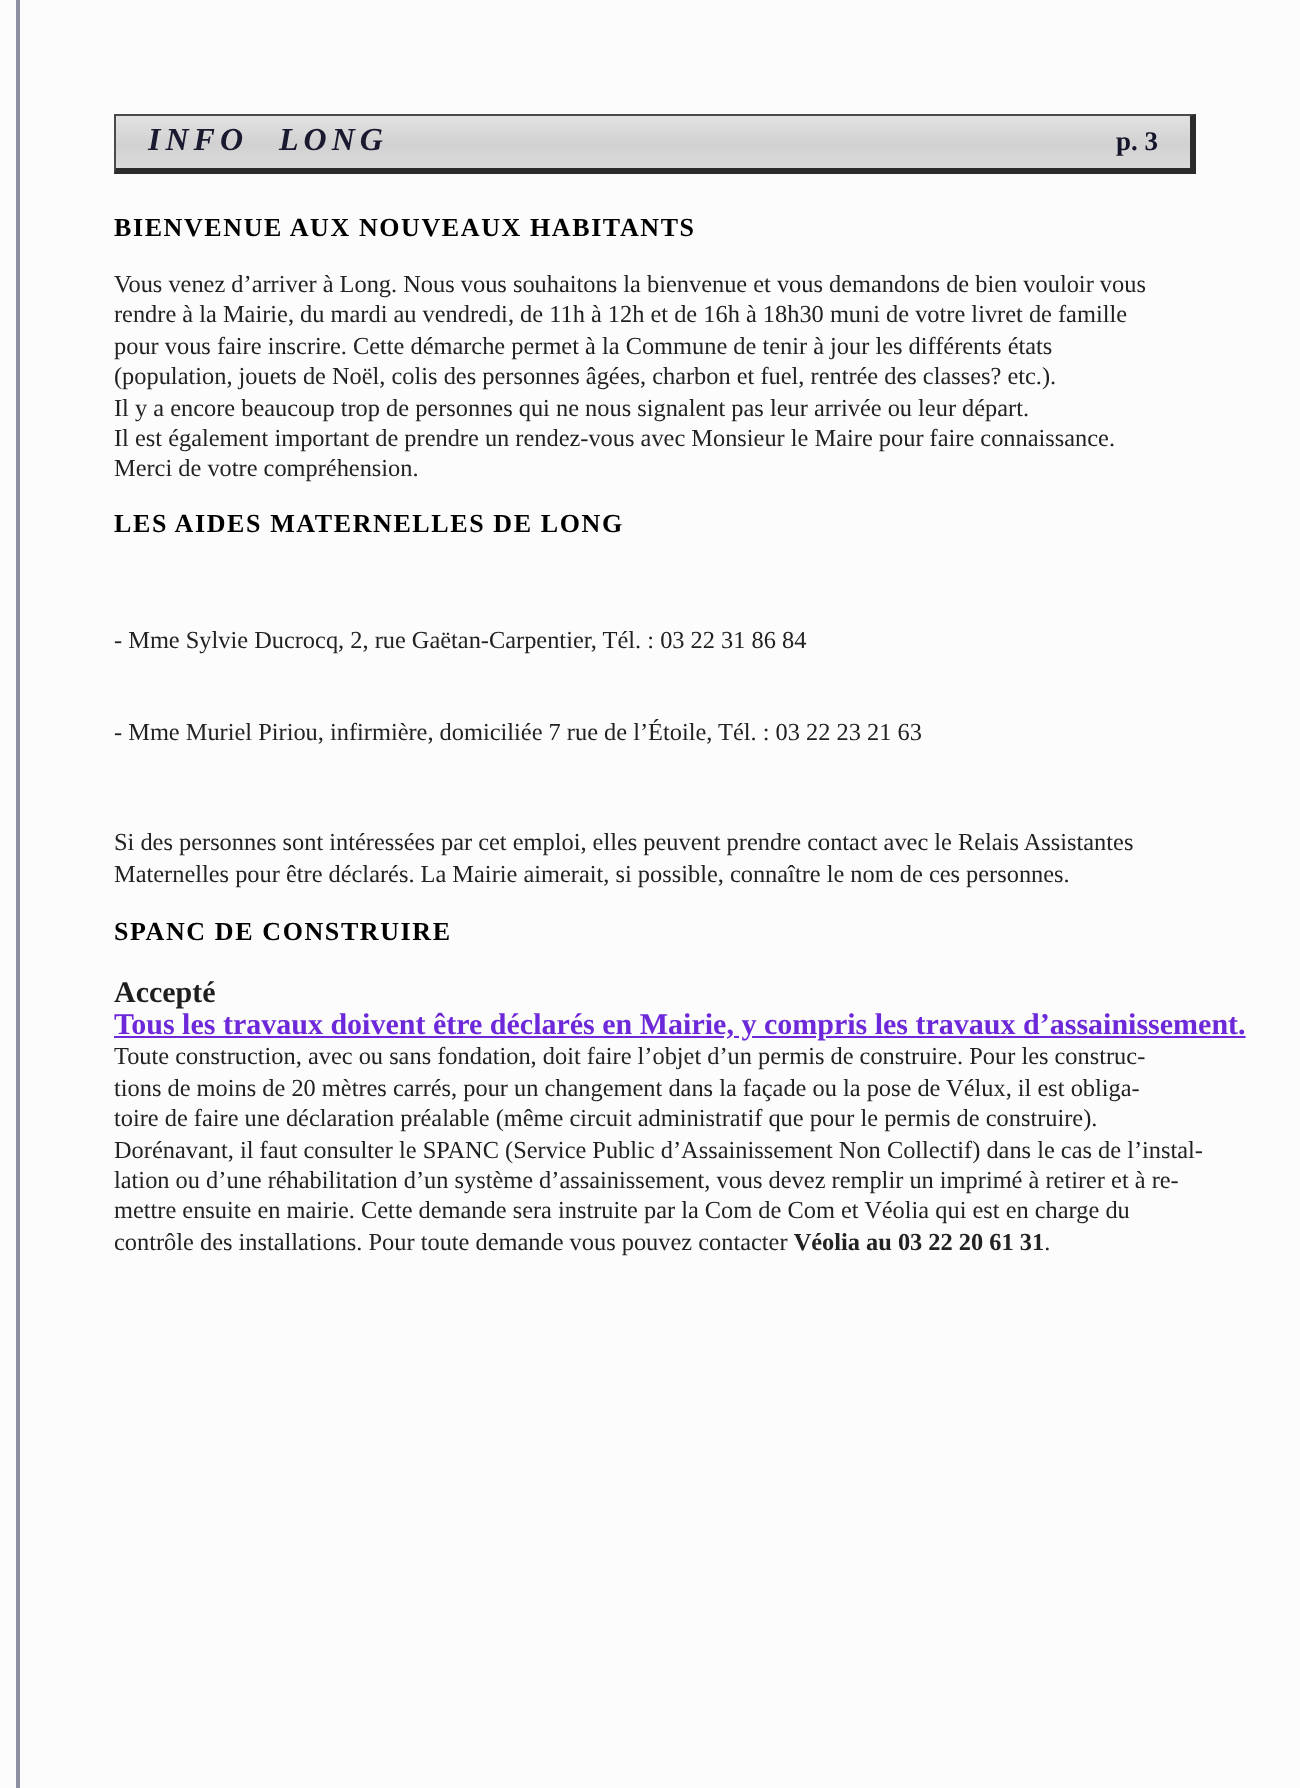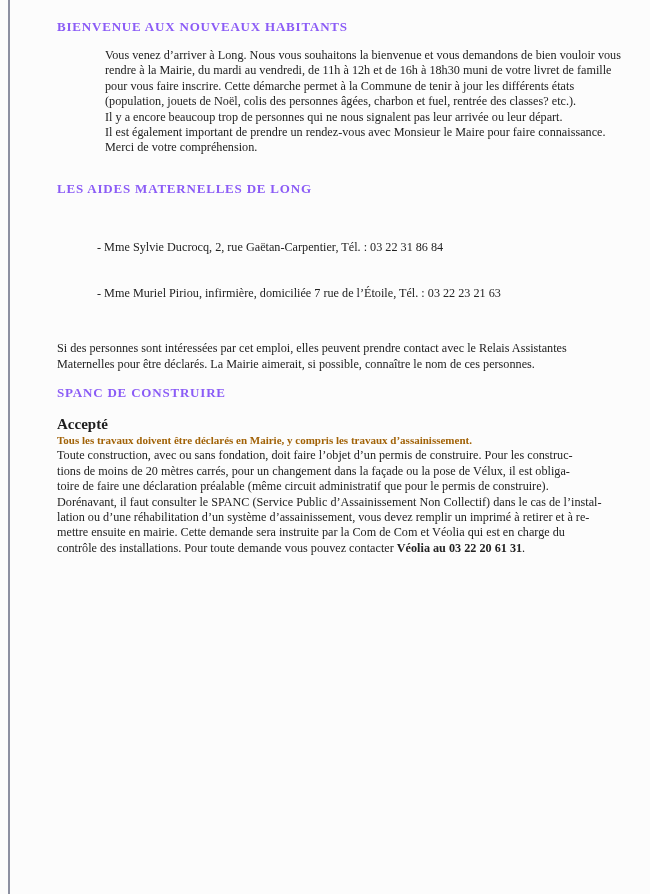--- a/index.html
+++ b/index.html
@@ -33,50 +33,54 @@
     letter-spacing: 2.5px; word-spacing: 9px; color: #191930;
   }
   .page-number { font-weight: bold; font-size: 13.5px; color: #14142a; }
 
   .doc-title {
     margin-top: 13px; text-align: center;
     font-weight: bold; font-size: 15px; letter-spacing: 1.3px; color: #1b1b1b;
   }
 
   .sec-heading {
-    font-weight: bold; font-size: 13px; letter-spacing: .8px; color: #8b5cf6;
+    font-weight: bold; font-size: 13px; letter-spacing: .8px; color: #000000;
   }
   .body-text {
     font-size: 12.2px; line-height: 15.4px;
     white-space: pre; color: #222;
   }
   .sub-heading { font-weight: bold; font-size: 15px; }
   .notice-line {
-    font-weight: bold; 
-    font-size: 11px; line-height: 15.4px; white-space: pre; color: #a16207;
+    font-weight: bold; text-decoration: underline;
+    font-size: 15px; line-height: 15.4px; white-space: pre; color: #6d28d9;
   }
   .bold-inline { font-weight: bold; }
 
   #h-bienvenue { margin-top: 19px; }
-  #p-bienvenue { margin-top: 13px; margin-left: 48px; }
-  #h-aides     { margin-top: 25px; }
-  #l-aides     { margin-top: 12px; margin-left: 40px; }
+  #p-bienvenue { margin-top: 13px; }
+  #h-aides     { margin-top: 11px; }
+  #l-aides     { margin-top: 12px; }
   #p-aides     { margin-top: 9px; }
   #h-permis    { margin-top: 13px; }
   #sh-accepte  { margin-top: 15px; }
   #l-permis    { margin-top: 10px; }
   #p-permis    { margin-top: 0; }
 </style>
 </head>
 <body>
 
 <div class="scan-line"></div>
 
 <div class="content">
 
+  <div class="masthead-bar">
+    <span class="masthead-title">INFO  LONG</span>
+    <span class="page-number">p. 3</span>
+  </div>
 
 
   <div class="sec-heading" id="h-bienvenue">BIENVENUE AUX NOUVEAUX HABITANTS</div>
   <div class="body-text" id="p-bienvenue">Vous venez d’arriver à Long. Nous vous souhaitons la bienvenue et vous demandons de bien vouloir vous
 rendre à la Mairie, du mardi au vendredi, de 11h à 12h et de 16h à 18h30 muni de votre livret de famille
 pour vous faire inscrire. Cette démarche permet à la Commune de tenir à jour les différents états
 (population, jouets de Noël, colis des personnes âgées, charbon et fuel, rentrée des classes? etc.).
 Il y a encore beaucoup trop de personnes qui ne nous signalent pas leur arrivée ou leur départ.
 Il est également important de prendre un rendez-vous avec Monsieur le Maire pour faire connaissance.
 Merci de votre compréhension.</div>

